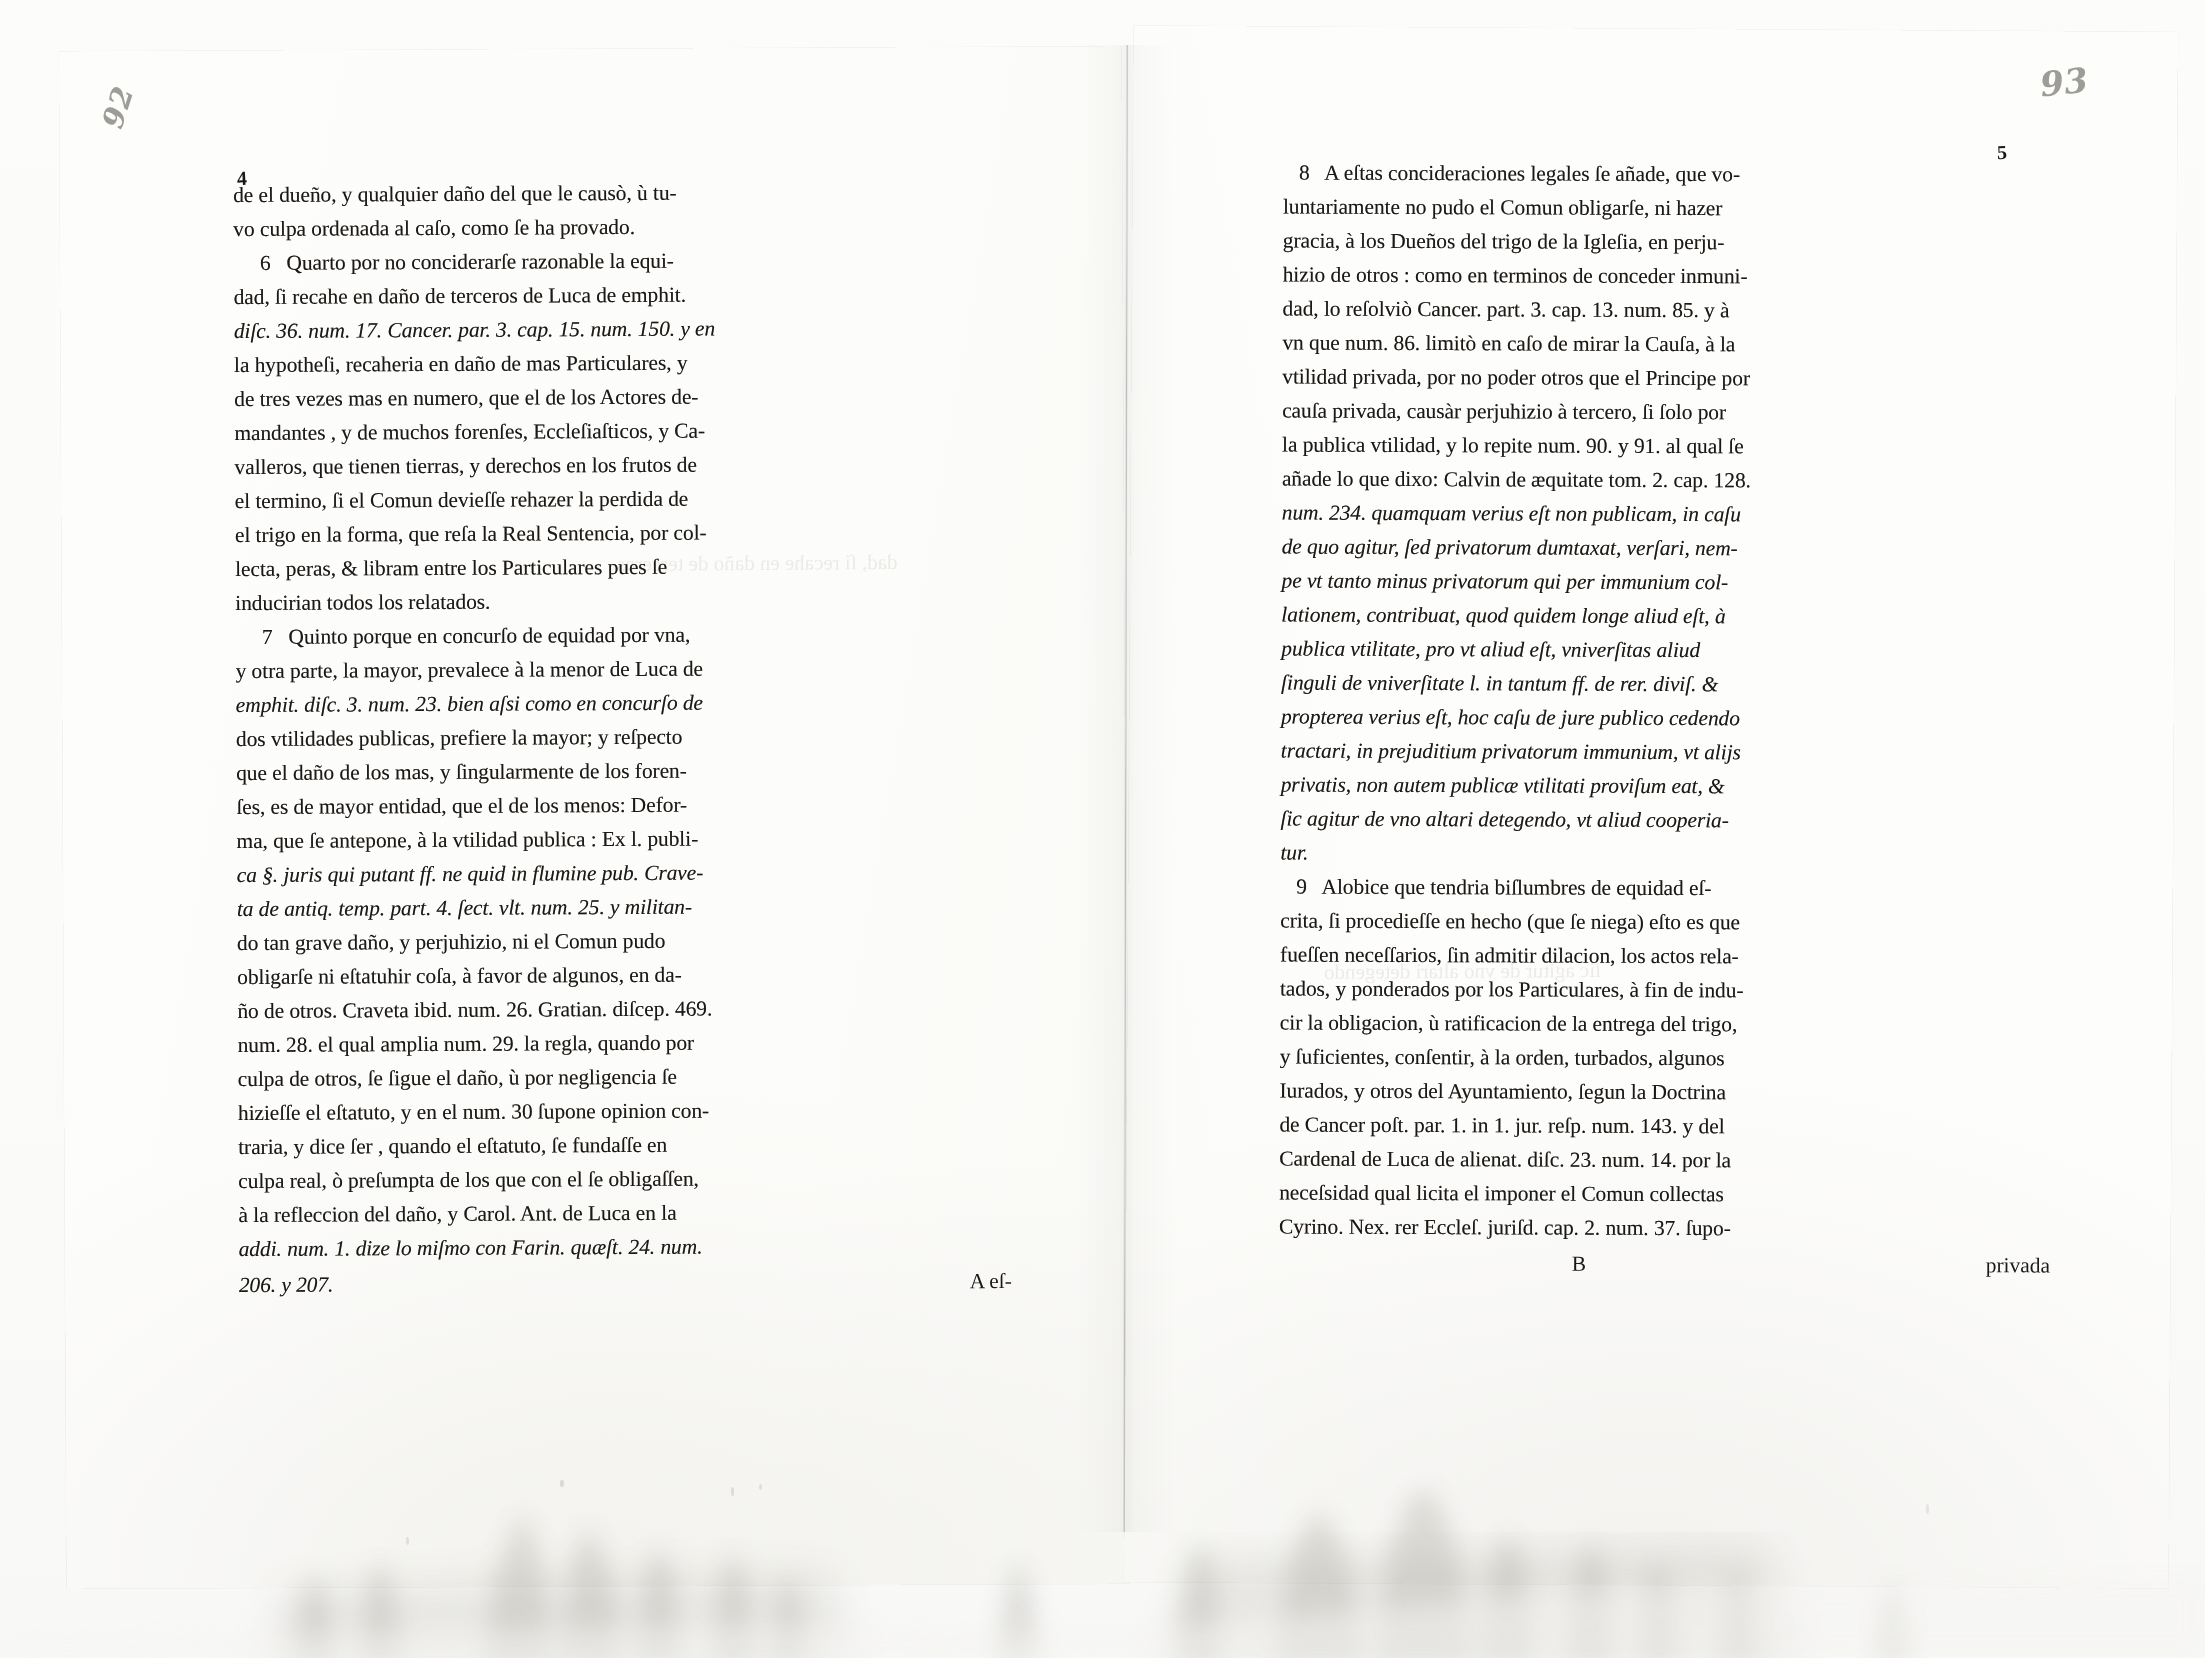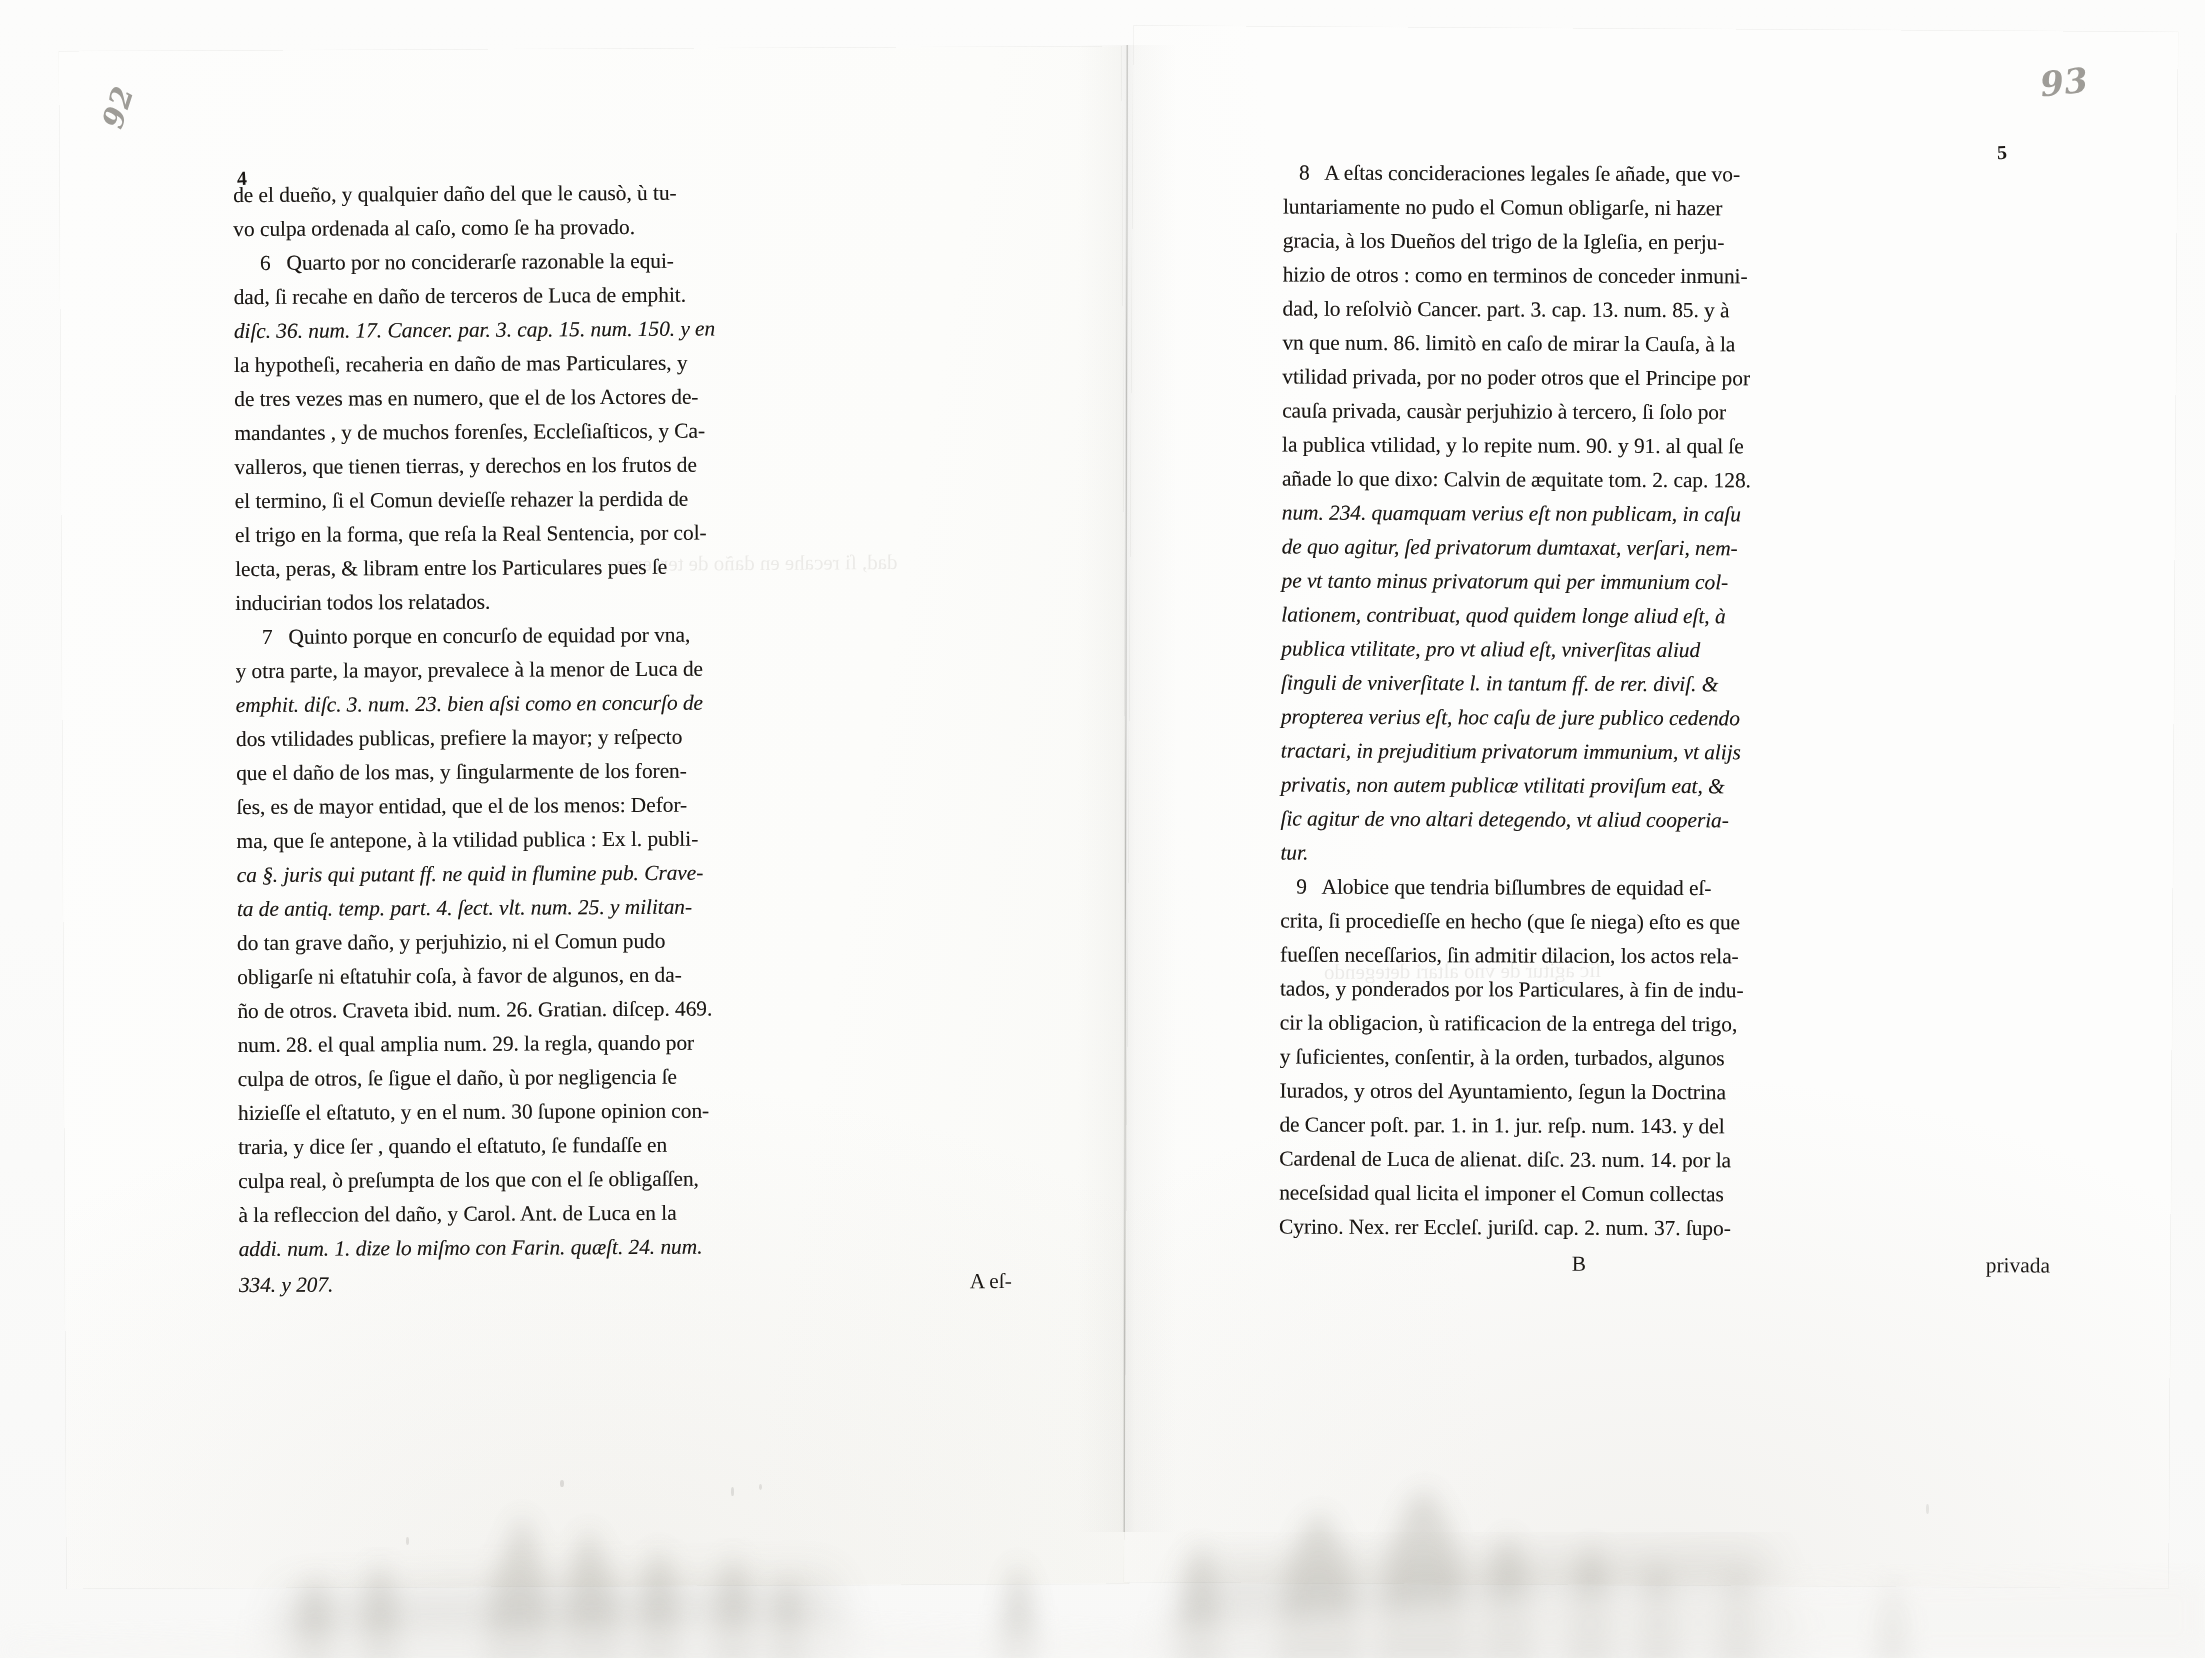--- a/index.html
+++ b/index.html
@@ -268,21 +268,21 @@
     <span class="tline">obligarſe ni eſtatuhir coſa, à favor de algunos, en da-</span>
     <span class="tline">ño de otros. Craveta ibid. num. 26. Gratian. diſcep. 469.</span>
     <span class="tline">num. 28. el qual amplia num. 29. la regla, quando por</span>
     <span class="tline">culpa de otros, ſe ſigue el daño, ù por negligencia ſe</span>
     <span class="tline">hizieſſe el eſtatuto, y en el num. 30 ſupone opinion con-</span>
     <span class="tline">traria, y dice ſer , quando el eſtatuto, ſe fundaſſe en</span>
     <span class="tline">culpa real, ò preſumpta de los que con el ſe obligaſſen,</span>
     <span class="tline">à la refleccion del daño, y Carol. Ant. de Luca en la</span>
     <span class="tline it">addi. num. 1. dize lo miſmo con Farin. quæſt. 24. num.</span>
     <div class="sig-row">
-      <span class="tline it">334. y 207.</span>
+      <span class="tline it">206. y 207.</span>
       <span class="catchline">A eſ-</span>
     </div>
   </div>
 
   <div class="page-col col-right">
     <span class="tline">   8   A eſtas concideraciones legales ſe añade, que vo-</span>
     <span class="tline">luntariamente no pudo el Comun obligarſe, ni hazer</span>
     <span class="tline">gracia, à los Dueños del trigo de la Igleſia, en perju-</span>
     <span class="tline">hizio de otros : como en terminos de conceder inmuni-</span>
     <span class="tline">dad, lo reſolviò Cancer. part. 3. cap. 13. num. 85. y à</span>

